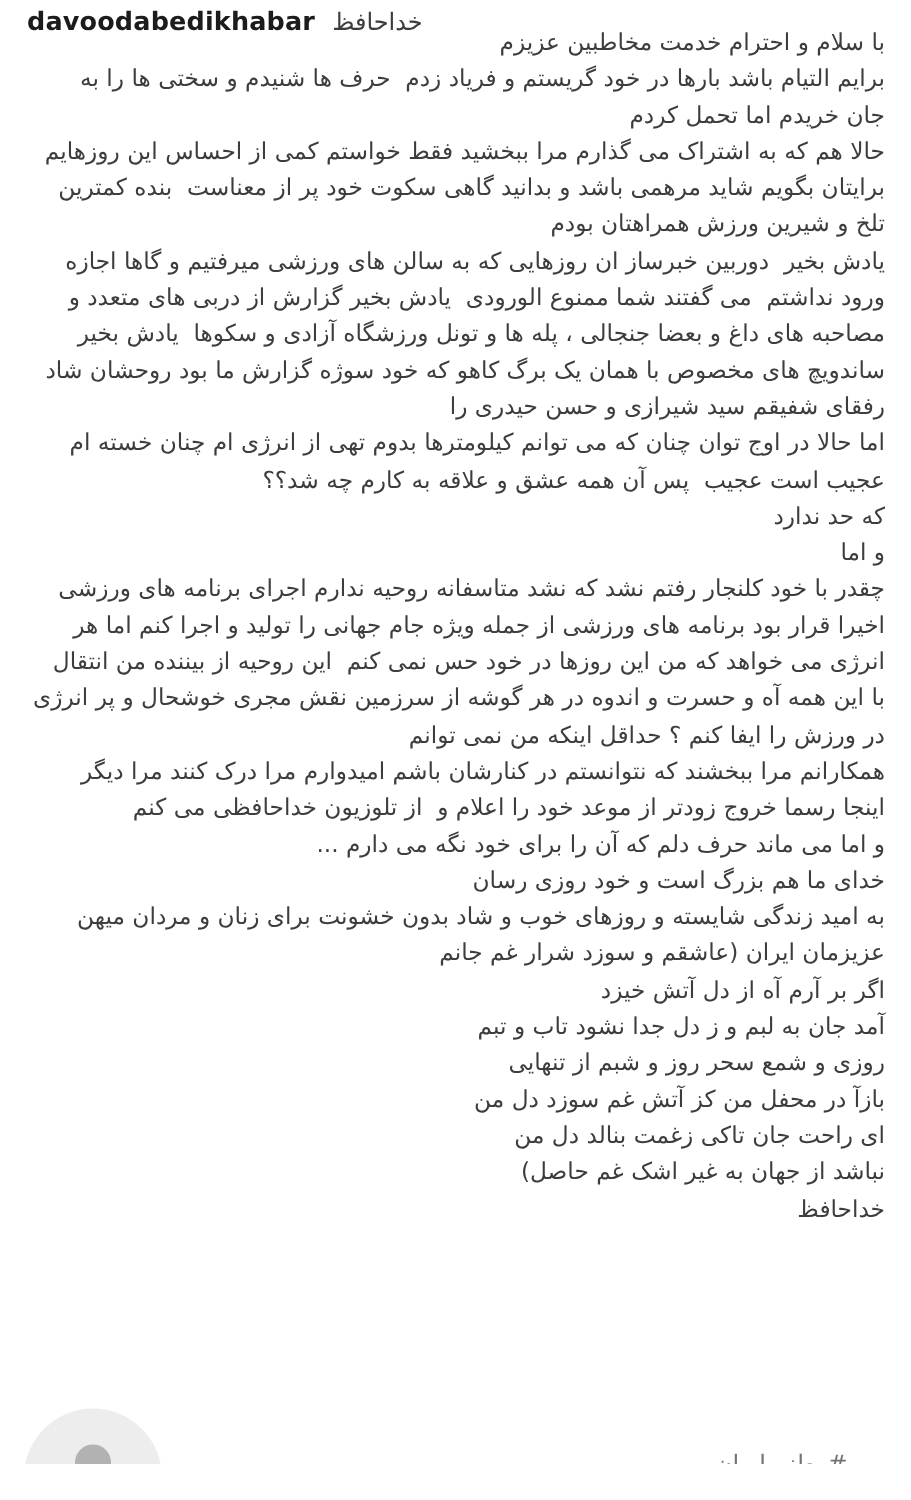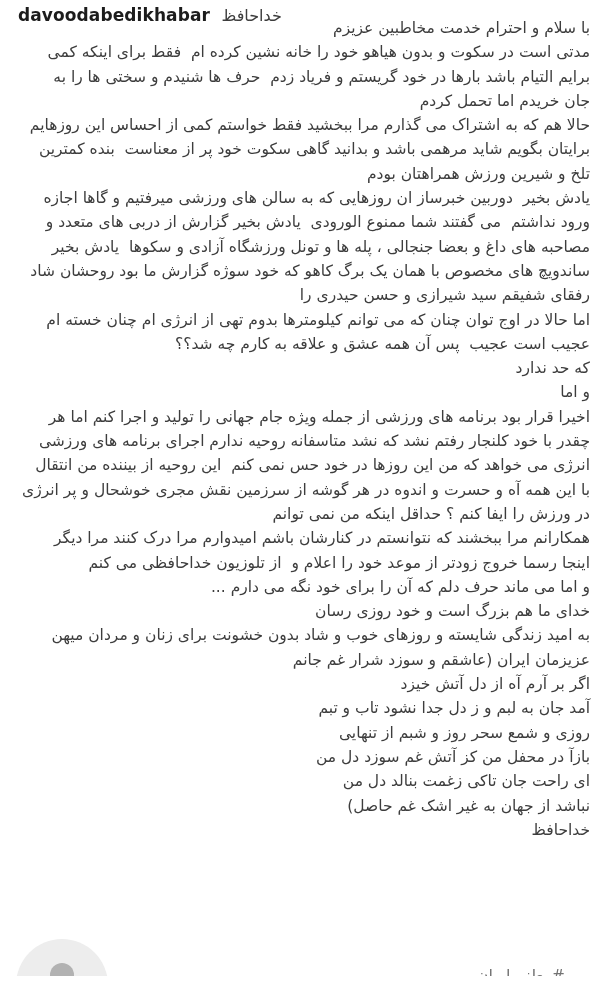--- a/index.html
+++ b/index.html
@@ -119,37 +119,36 @@
 
 <div class="page">
 
   <div class="header">
     <span class="username">davoodabedikhabar</span>
     <span class="caption-lead">خداحافظ</span>
   </div>
 
   <div class="caption">
       <div class="cap-line">با سلام و احترام خدمت مخاطبین عزیزم</div>
-      <div class="cap-line">مدتی است در سکوت و بدون هیاهو خود را خانه نشین کرده ام  فقط برای اینکه کمی</div>
       <div class="cap-line">برایم التیام باشد بارها در خود گریستم و فریاد زدم  حرف ها شنیدم و سختی ها را به</div>
       <div class="cap-line">جان خریدم اما تحمل کردم</div>
       <div class="cap-line">حالا هم که به اشتراک می گذارم مرا ببخشید فقط خواستم کمی از احساس این روزهایم</div>
       <div class="cap-line">برایتان بگویم شاید مرهمی باشد و بدانید گاهی سکوت خود پر از معناست  بنده کمترین</div>
       <div class="cap-line">تلخ و شیرین ورزش همراهتان بودم</div>
       <div class="cap-line">یادش بخیر  دوربین خبرساز ان روزهایی که به سالن های ورزشی میرفتیم و گاها اجازه</div>
       <div class="cap-line">ورود نداشتم  می گفتند شما ممنوع الورودی  یادش بخیر گزارش از دربی های متعدد و</div>
       <div class="cap-line">مصاحبه های داغ و بعضا جنجالی ، پله ها و تونل ورزشگاه آزادی و سکوها  یادش بخیر</div>
       <div class="cap-line">ساندویچ های مخصوص با همان یک برگ کاهو که خود سوژه گزارش ما بود روحشان شاد</div>
       <div class="cap-line">رفقای شفیقم سید شیرازی و حسن حیدری را</div>
       <div class="cap-line">اما حالا در اوج توان چنان که می توانم کیلومترها بدوم تهی از انرژی ام چنان خسته ام</div>
       <div class="cap-line">عجیب است عجیب  پس آن همه عشق و علاقه به کارم چه شد؟؟</div>
       <div class="cap-line">که حد ندارد</div>
       <div class="cap-line">و اما</div>
+      <div class="cap-line">چقدر با خود کلنجار رفتم نشد که نشد متاسفانه روحیه ندارم اجرای برنامه های ورزشی</div>
       <div class="cap-line">اخیرا قرار بود برنامه های ورزشی از جمله ویژه جام جهانی را تولید و اجرا کنم اما هر</div>
-      <div class="cap-line">چقدر با خود کلنجار رفتم نشد که نشد متاسفانه روحیه ندارم اجرای برنامه های ورزشی</div>
       <div class="cap-line">انرژی می خواهد که من این روزها در خود حس نمی کنم  این روحیه از بیننده من انتقال</div>
       <div class="cap-line">با این همه آه و حسرت و اندوه در هر گوشه از سرزمین نقش مجری خوشحال و پر انرژی</div>
       <div class="cap-line">در ورزش را ایفا کنم ؟ حداقل اینکه من نمی توانم</div>
       <div class="cap-line">همکارانم مرا ببخشند که نتوانستم در کنارشان باشم امیدوارم مرا درک کنند مرا دیگر</div>
       <div class="cap-line">اینجا رسما خروج زودتر از موعد خود را اعلام و  از تلوزیون خداحافظی می کنم</div>
       <div class="cap-line">و اما می ماند حرف دلم که آن را برای خود نگه می دارم ...</div>
       <div class="cap-line">خدای ما هم بزرگ است و خود روزی رسان</div>
       <div class="cap-line">به امید زندگی شایسته و روزهای خوب و شاد بدون خشونت برای زنان و مردان میهن</div>
       <div class="cap-line">عزیزمان ایران (عاشقم و سوزد شرار غم جانم</div>
       <div class="cap-line">اگر بر آرم آه از دل آتش خیزد</div>

